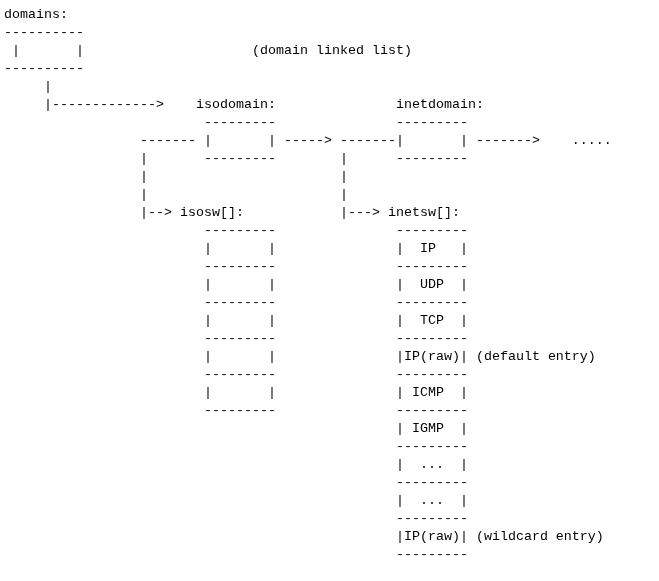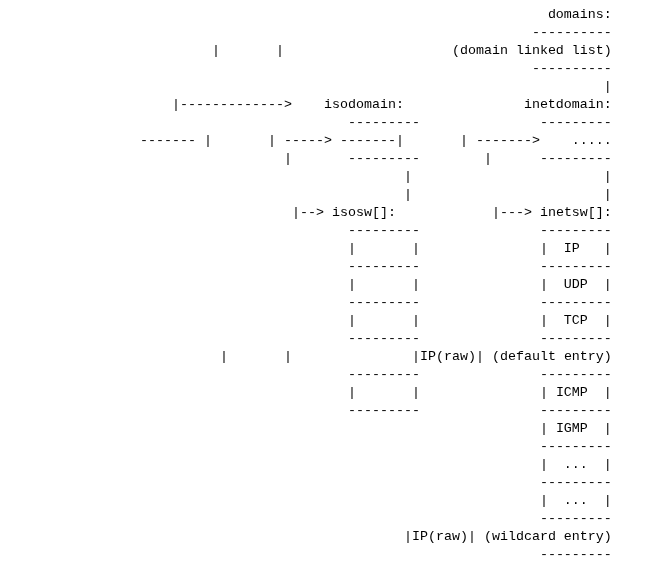--- a/index.html
+++ b/index.html
@@ -17,21 +17,20 @@
   .ascii {
     position: absolute;
     left: 4px;
     top: 6px;
     margin: 0;
     font-family: "Liberation Mono", "DejaVu Sans Mono", monospace;
     font-size: 13.3333px;
     line-height: 18px;
     color: #000000;
     white-space: pre;
-    text-align: right;
   }
   .watermark {
     position: absolute;
     left: 170px;
     top: 290px;
     font-family: "Liberation Mono", "DejaVu Sans Mono", monospace;
     font-size: 17.2px;
     line-height: 18px;
     white-space: nowrap;
     pointer-events: none;

